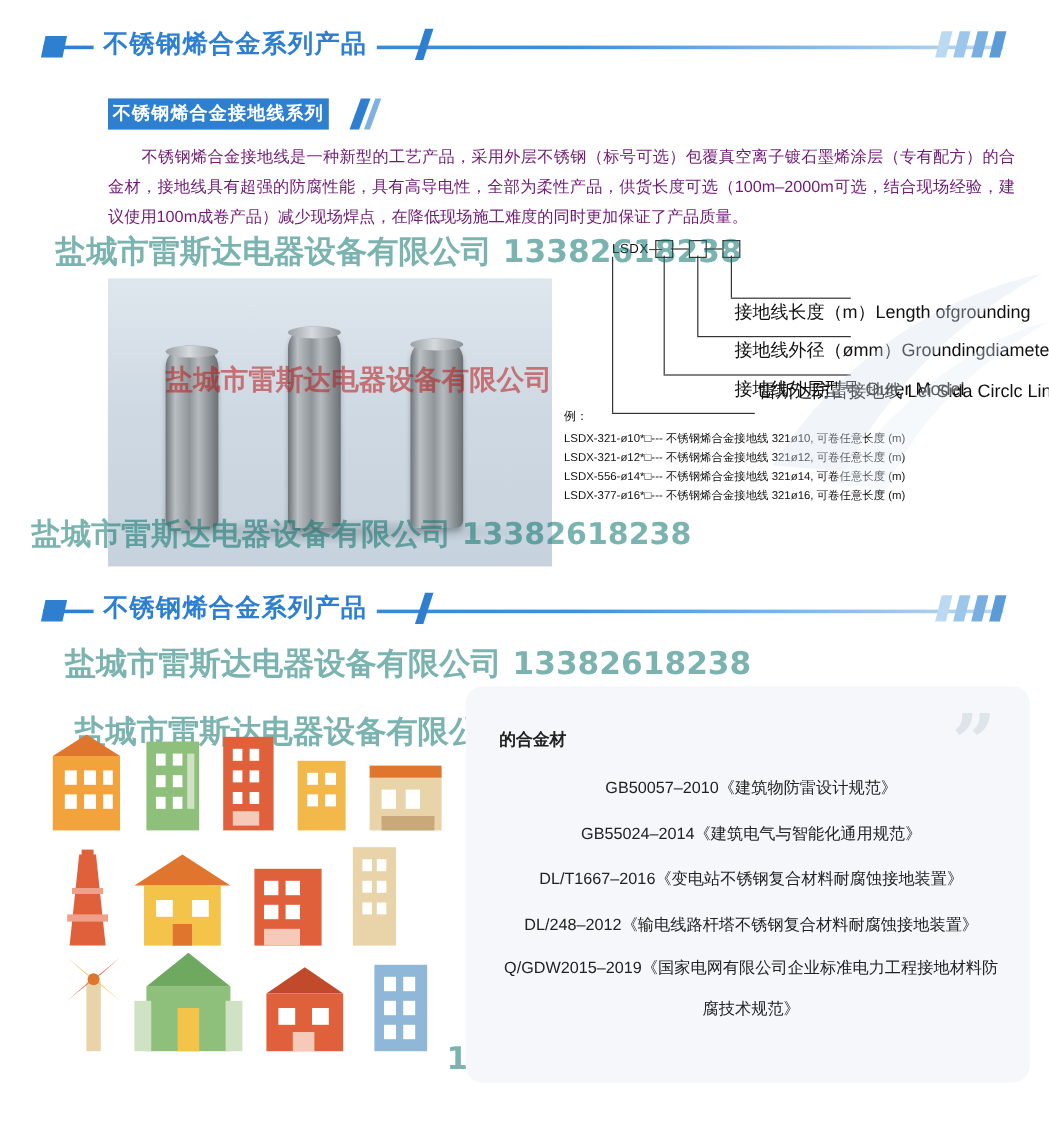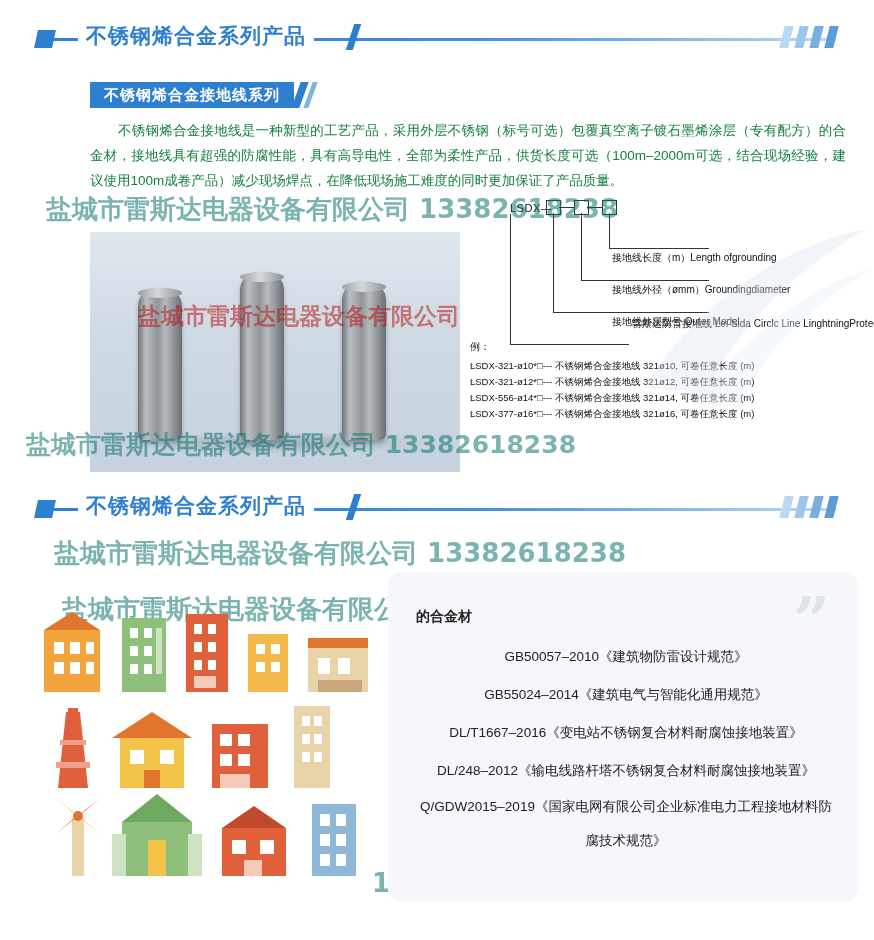--- a/index.html
+++ b/index.html
@@ -40,35 +40,35 @@
   }
   .banner .stripes i:nth-child(1){background:#bcd9f2;}
   .banner .stripes i:nth-child(2){background:#9cc6ea;}
   .banner .stripes i:nth-child(3){background:#78aee0;}
   .banner .stripes i:nth-child(4){background:#5a9bd8;}
 
   
   .subhead{
     position:absolute;left:90px;top:82px;height:26px;
     background:#2f7fd0;color:#fff;font-size:15px;font-weight:bold;
-    line-height:26px;padding:0 14px;letter-spacing:1px;
+    line-height:26px;padding:0 4px;letter-spacing:1px;
   }
   .subhead-slash{
     position:absolute;left:296px;top:82px;width:8px;height:26px;
     background:#2f7fd0;transform:skewX(-20deg);
   }
   .subhead-slash2{
     position:absolute;left:308px;top:82px;width:5px;height:26px;
     background:#7fb2e0;transform:skewX(-20deg);
   }
 
   
   .para{
     position:absolute;left:90px;top:118px;width:756px;
-    font-size:13.5px;line-height:25px;color:#15803d;text-align:justify;
+    font-size:13.5px;line-height:25px;color:#701a75;text-align:justify;
     text-indent:28px;
   }
 
   
   .photo{
     position:absolute;left:90px;top:232px;width:370px;height:240px;
     background:linear-gradient(180deg,#dfe7ee 0%,#cfd9e3 45%,#c6d2dd 100%);
     overflow:hidden;
   }
   .rod{
@@ -90,21 +90,21 @@
   }
 
   
   .diagram{position:absolute;left:470px;top:198px;width:396px;height:300px;}
   .code-line{position:absolute;left:40px;top:4px;font-size:11px;letter-spacing:.5px;color:#111;}
   .box{
     position:absolute;top:2px;width:13px;height:13px;border:1px solid #333;
   }
   .vline{position:absolute;width:1px;background:#333;}
   .hline{position:absolute;height:1px;background:#333;}
-  .dlabel{position:absolute;font-size:10px;color:#111;white-space:nowrap;}
+  .dlabel{position:absolute;font-size:15px;color:#111;white-space:nowrap;}
   .eg{position:absolute;font-size:10px;color:#111;}
   .eglist{position:absolute;font-size:9.5px;line-height:16px;color:#111;white-space:nowrap;}
 
   
   .wm{
     position:absolute;color:#0f766e;opacity:.55;font-weight:bold;
     white-space:nowrap;pointer-events:none;
     font-family:"DejaVu Sans",sans-serif;
   }
   .wm.w1{left:46px;top:192px;font-size:26px;}

